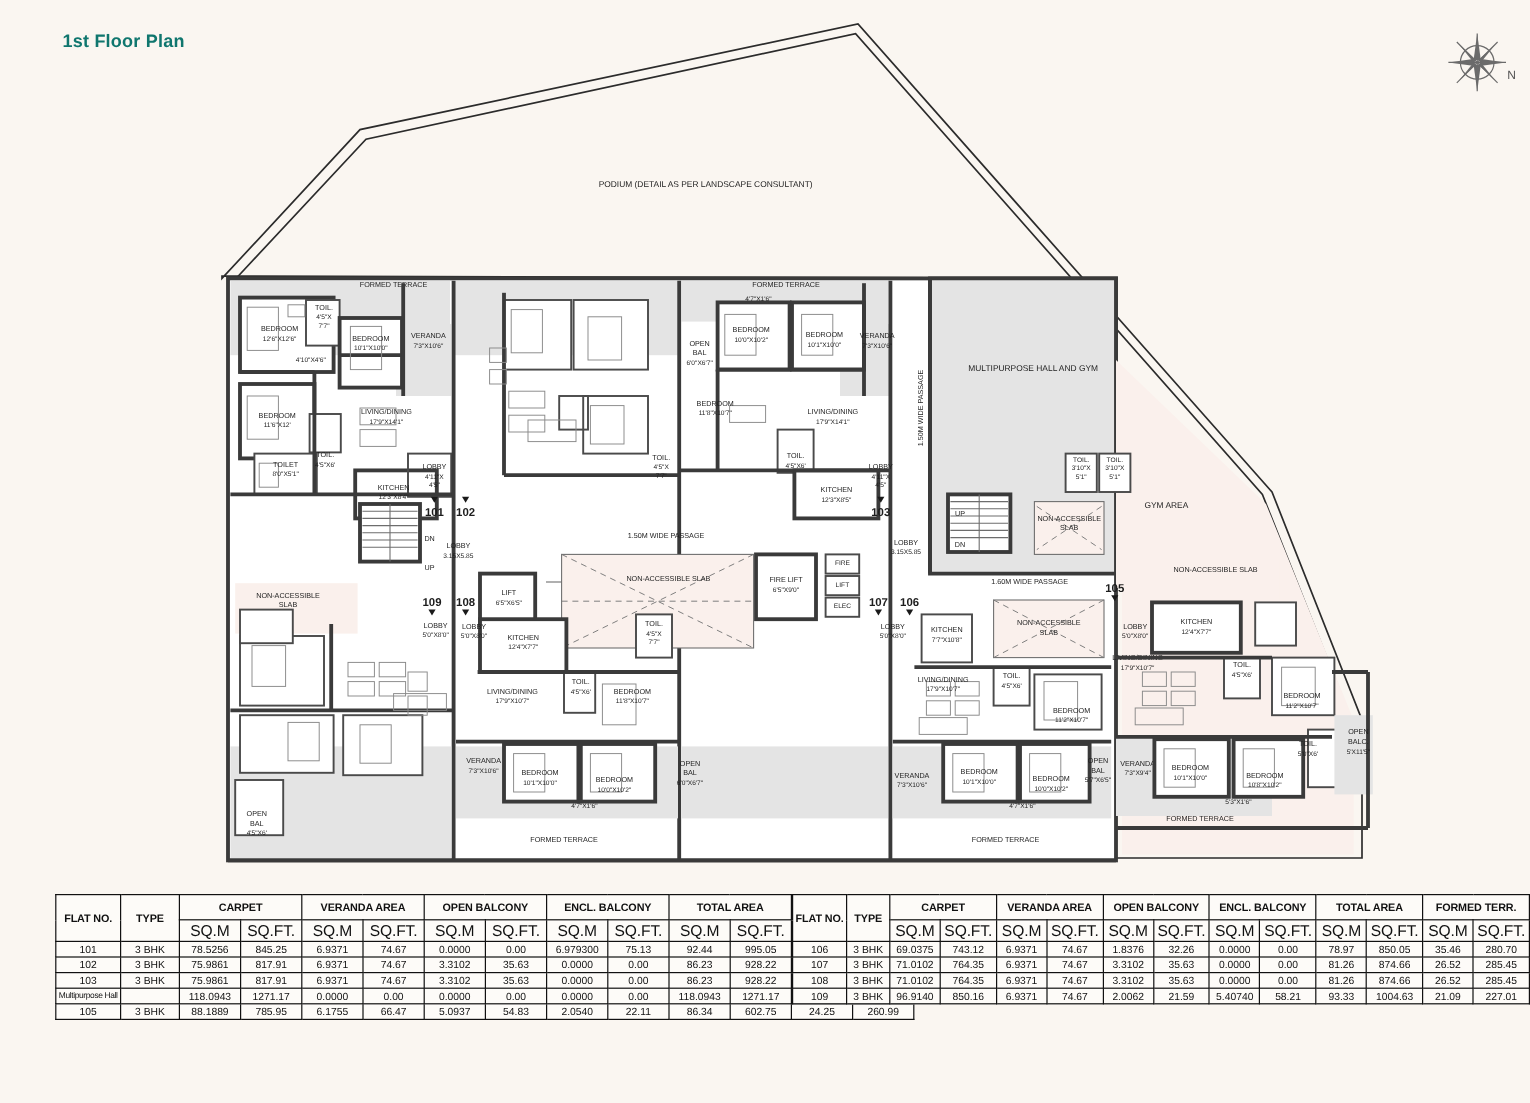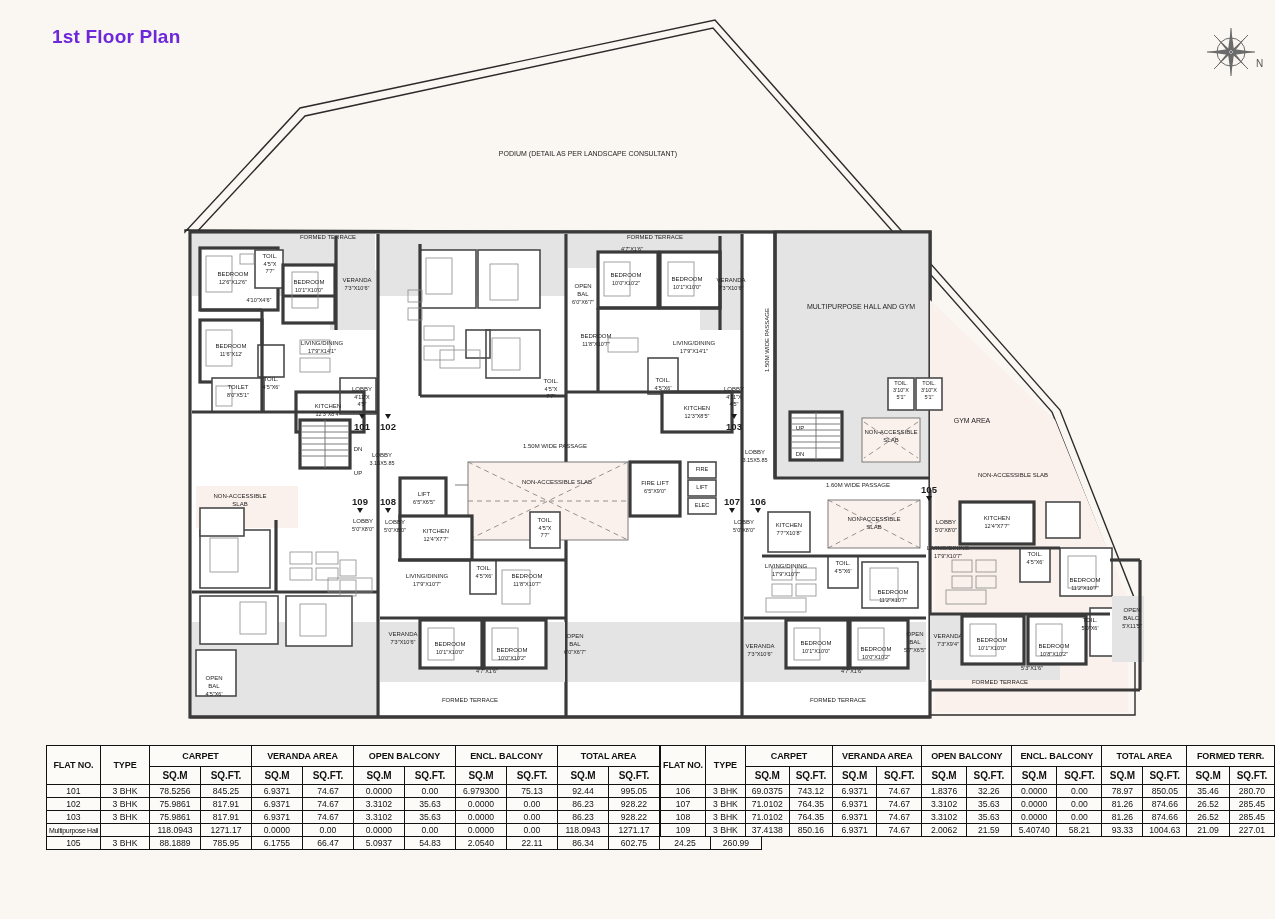--- a/index.html
+++ b/index.html
@@ -6,21 +6,21 @@
   body{
     width:1275px;height:919px;
     background:#faf6f1;
     font-family:"Liberation Sans", sans-serif;
     color:#1a1a1a;
     overflow:hidden;
     position:relative;
   }
   #page-title{
     position:absolute;left:52px;top:26px;
-    font-size:19px;font-weight:bold;letter-spacing:.2px;color:#6d28d9;
+    font-size:15px;font-weight:bold;letter-spacing:.2px;color:#0f766e;
   }
   
   #compass{position:absolute;left:1198px;top:18px;width:70px;height:70px;}
   #compass .n-label{
     position:absolute;left:58px;top:40px;font-size:10px;color:#555;
   }
   
   #plan{position:absolute;left:0;top:0;width:1275px;height:745px;}
   #plan svg{display:block;}
   
@@ -33,21 +33,21 @@
   .area-table td,.area-table th{
     border:1px solid #111;
     text-align:center;
     padding:1px 2px;
     font-weight:normal;
     white-space:nowrap;
     color:#111;
   }
   .area-table th{font-weight:bold;font-size:9px;letter-spacing:-.1px;}
   .area-table tr.hdr1 th{height:18px;}
-  .area-table tr.hdr2 th{height:15px;font-weight:bold;font-size:10px;}
+  .area-table tr.hdr2 th{height:15px;font-weight:normal;font-size:13px;}
   #table-left{left:46px;top:745px;}
   #table-right{left:660px;top:745px;}
   .col-flat{width:38px;margin-left:12px;}
   .col-type{width:44px;}
   .col-num{width:46px;}
   .mph-cell{font-size:7px;letter-spacing:-.3px;}
 </style>
 </head>
 <body>
 
@@ -769,21 +769,21 @@
         <td class="col-num">0.0000</td>
         <td class="col-num">0.00</td>
         <td class="col-num">81.26</td>
         <td class="col-num">874.66</td>
         <td class="col-num">26.52</td>
         <td class="col-num">285.45</td>
       </tr>
       <tr>
         <td class="col-flat">109</td>
         <td class="col-type">3 BHK</td>
-        <td class="col-num">37.4138</td>
+        <td class="col-num">96.9140</td>
         <td class="col-num">850.16</td>
         <td class="col-num">6.9371</td>
         <td class="col-num">74.67</td>
         <td class="col-num">2.0062</td>
         <td class="col-num">21.59</td>
         <td class="col-num">5.40740</td>
         <td class="col-num">58.21</td>
         <td class="col-num">93.33</td>
         <td class="col-num">1004.63</td>
         <td class="col-num">21.09</td>

